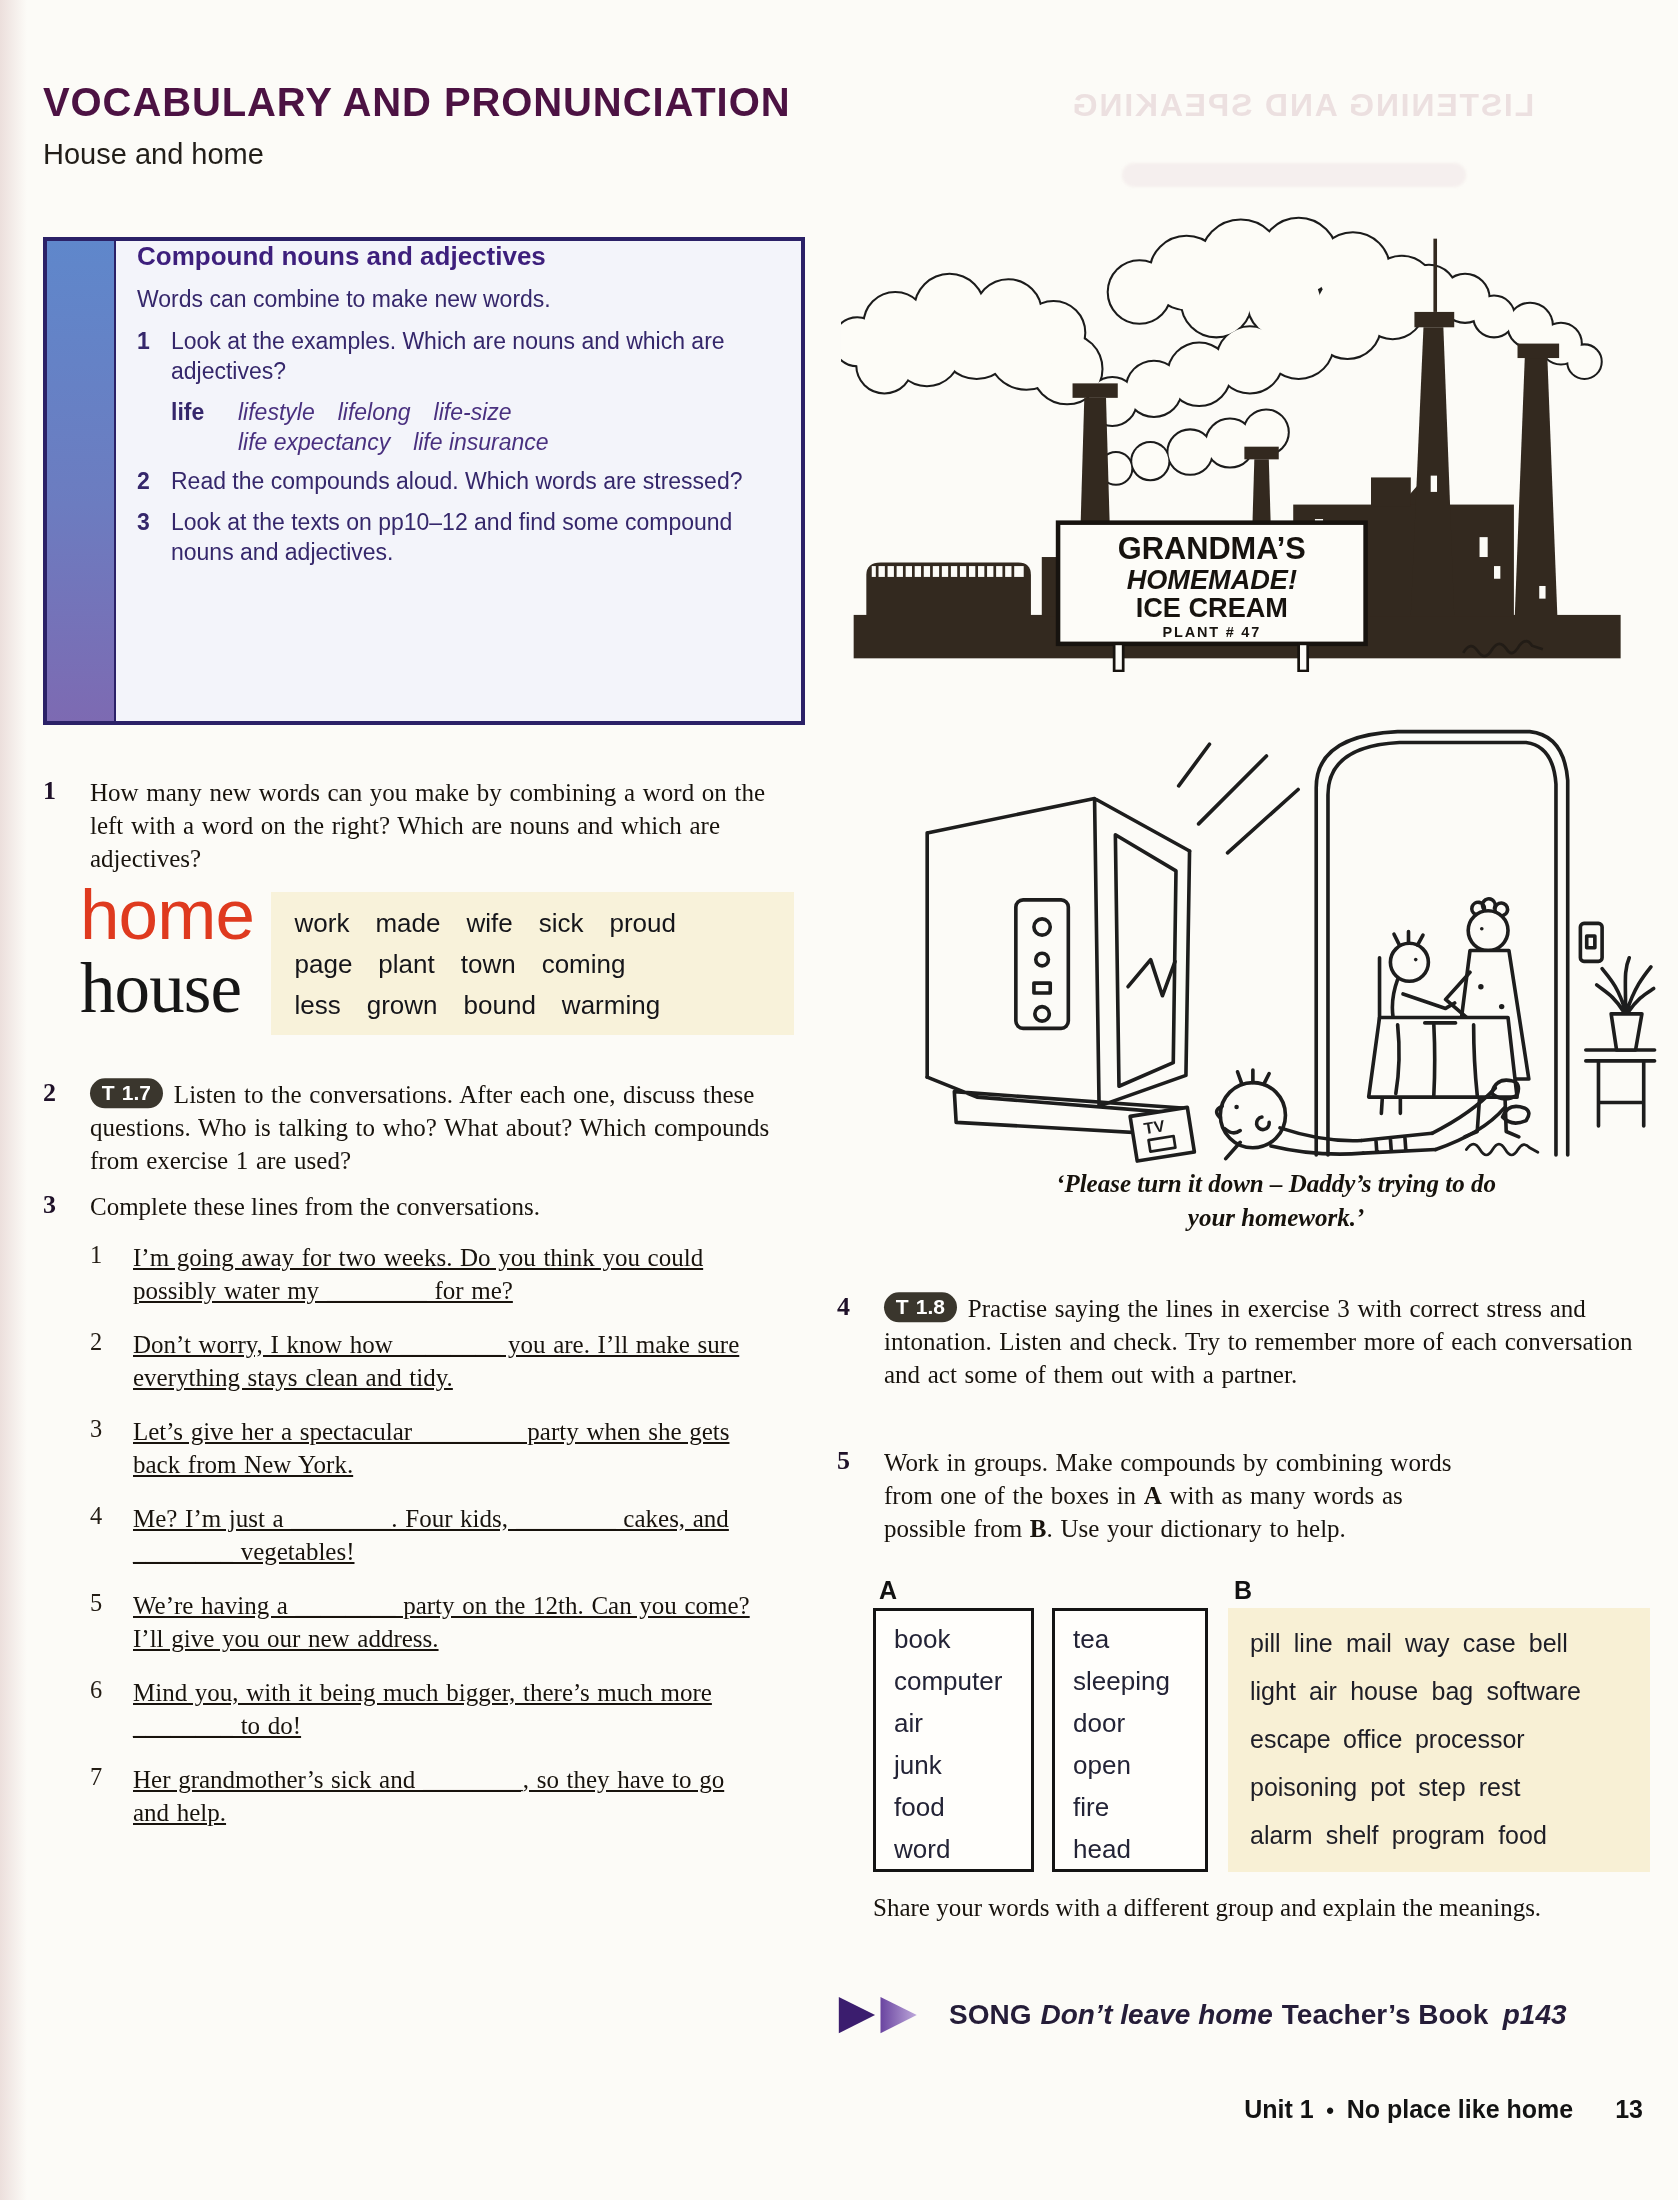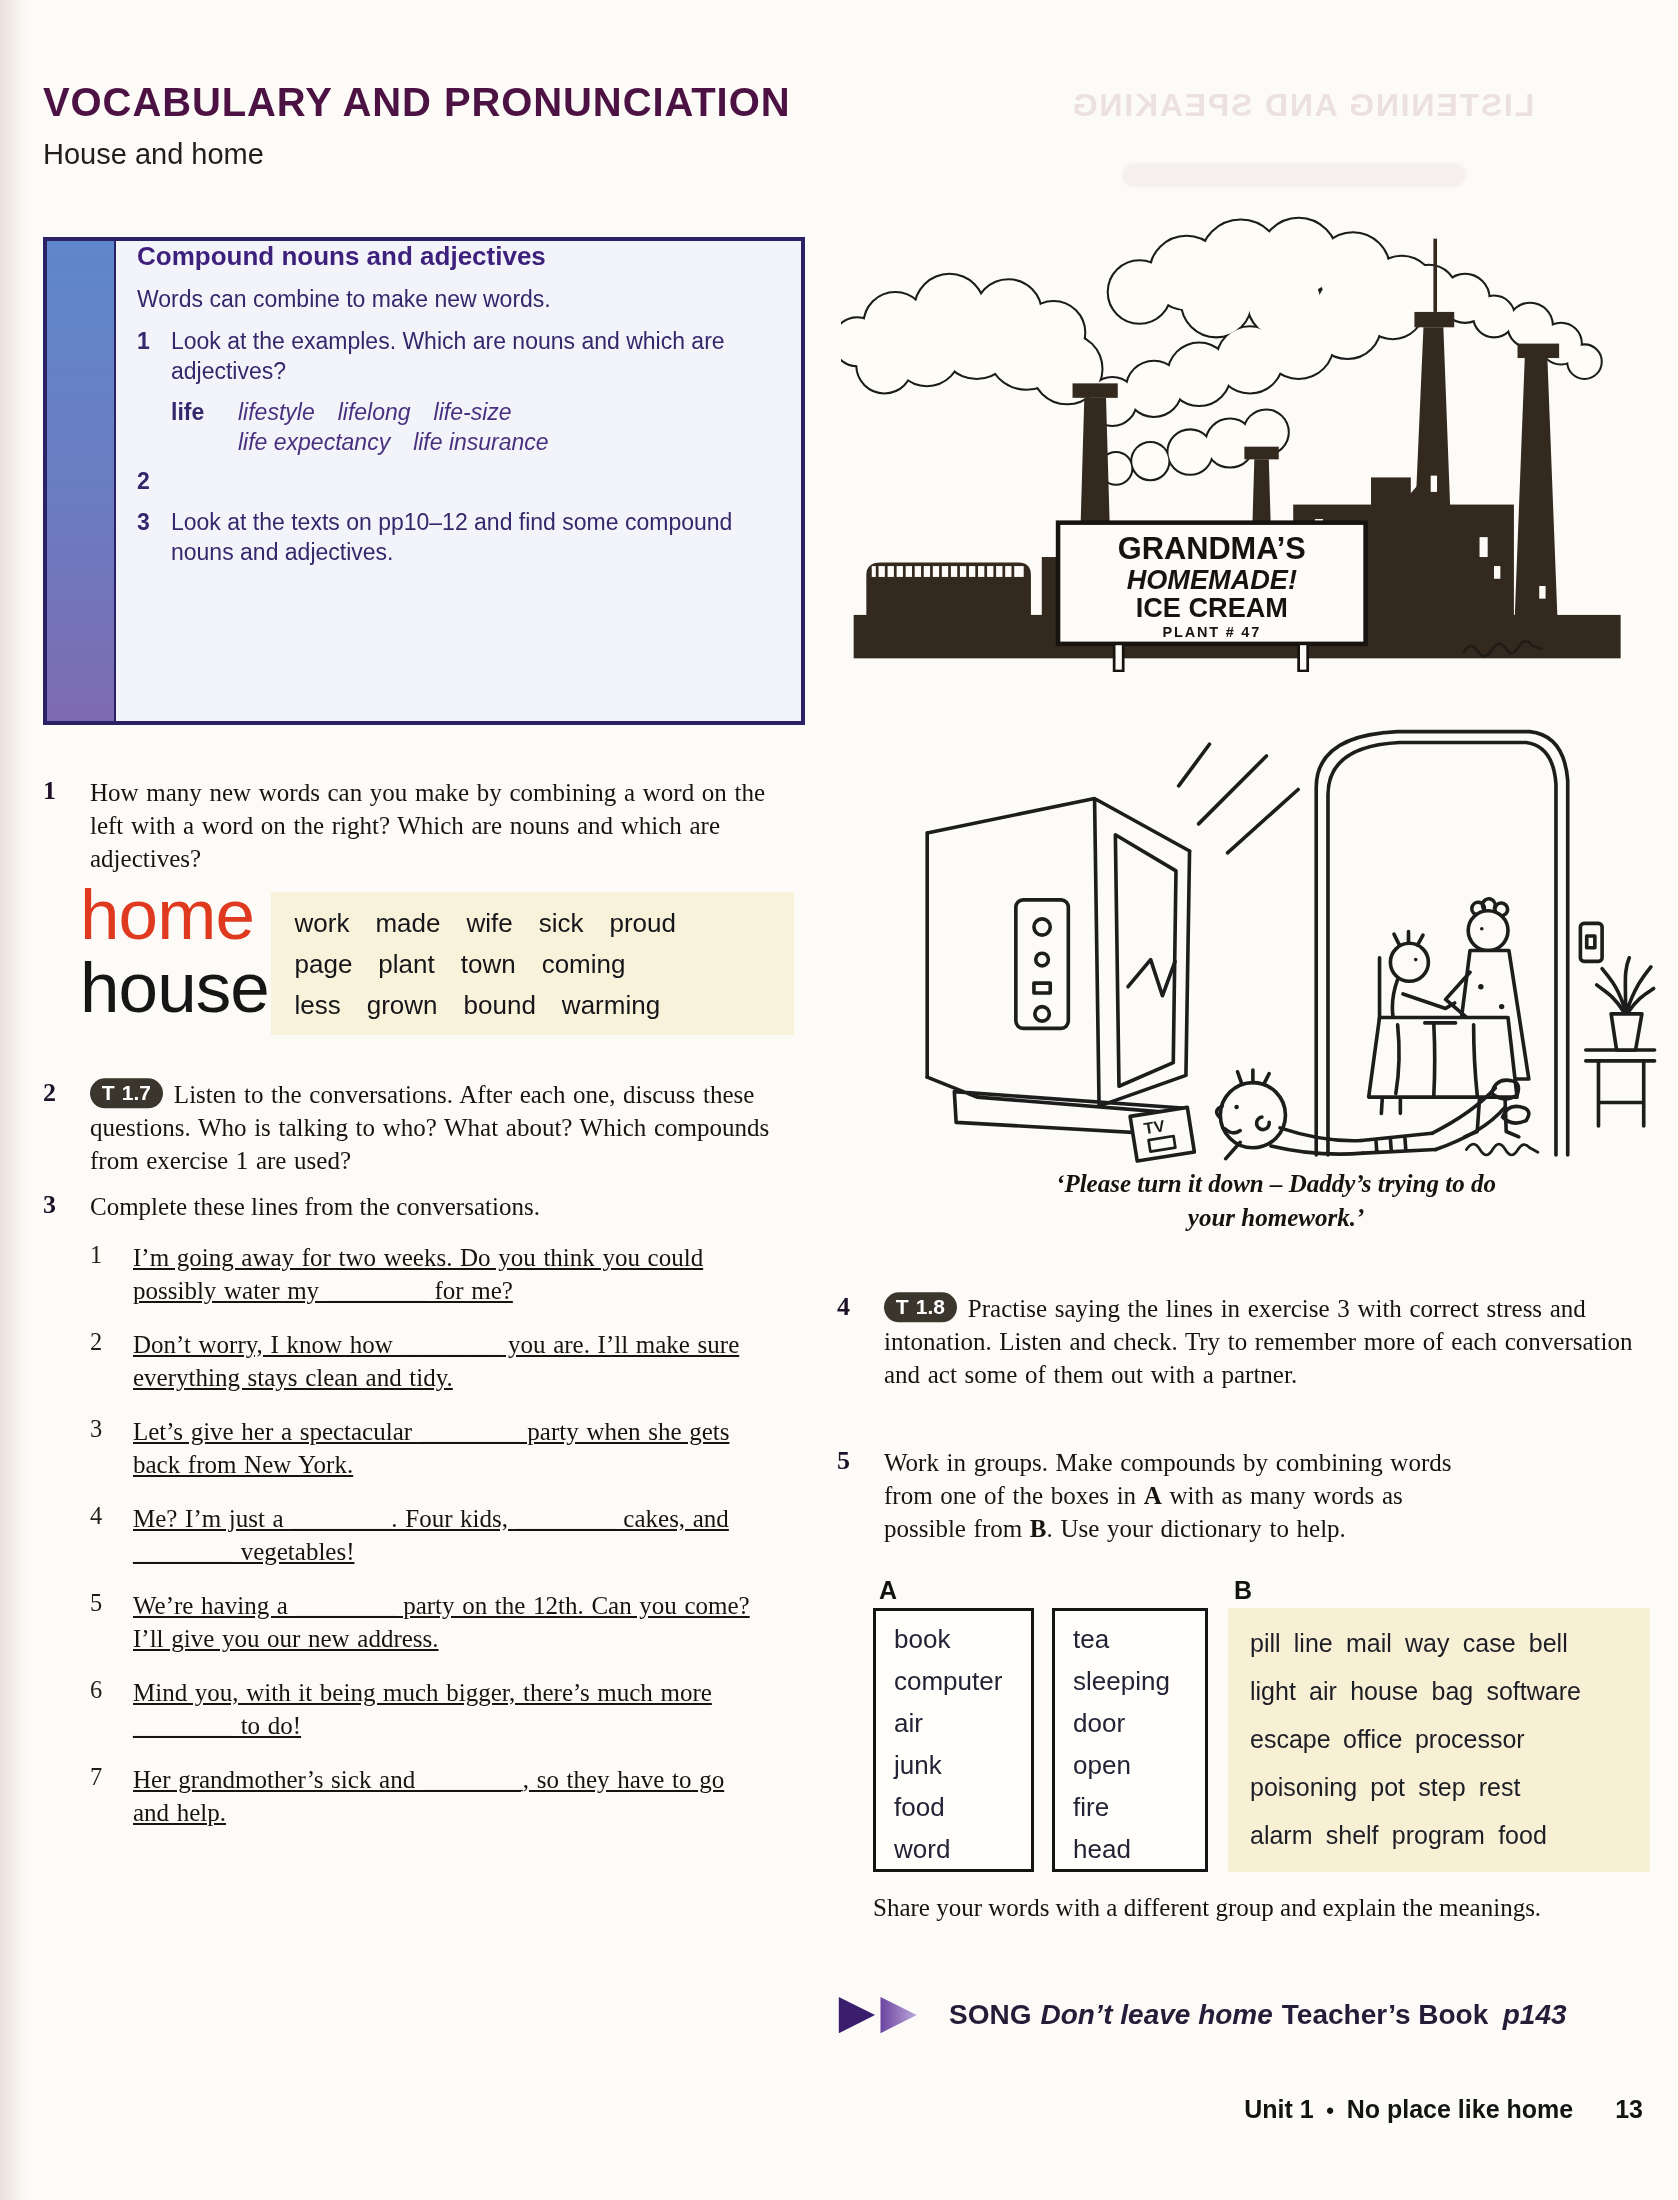--- a/index.html
+++ b/index.html
@@ -53,21 +53,21 @@
   .badge{display:inline-block;background:#3a362d;color:#fff;
     font-family:"Liberation Sans","DejaVu Sans",sans-serif;font-weight:bold;
     font-size:21px;line-height:21px;padding:3.6px 11.8px 5.4px;border-radius:15px;
     margin-right:11px;transform:translateY(-2.7px);}
 
   .ex1{left:43px;top:776px;width:751px;}
   .ex1 .ex-body{width:686px;}
 
   .home-word{left:80px;top:879px;font-family:"Liberation Sans","DejaVu Sans",sans-serif;
     font-size:71px;line-height:72px;color:#df3a1f;letter-spacing:-0.9px;}
-  .house-word{left:80px;top:952px;font-family:Liberation Sans, sans-serif;
+  .house-word{left:80px;top:952px;font-family:Liberation Serif, serif;
     font-size:71px;line-height:72px;color:#161616;letter-spacing:-0.9px;}
   .word-box{left:271px;top:892px;width:523px;height:143px;background:#f8f2da;
     padding:11px 0 0 23.5px;box-sizing:border-box;
     font-family:"Liberation Sans","DejaVu Sans",sans-serif;
     font-size:26px;line-height:41px;color:#15151a;}
 
   .ex2{left:43px;top:1078px;width:760px;}
   .ex2 .ex-body{width:701px;}
 
   .ex3{left:43px;top:1190px;width:764px;}
@@ -148,20 +148,21 @@
       </div>
       <div class="life-block">
         <span class="life-label">life</span>
         <div class="life-lines">
           <div>lifestyle lifelong life-size</div>
           <div>life expectancy life insurance</div>
         </div>
       </div>
       <div class="cb-item">
         <span class="cb-num">2</span>
+        <div class="cb-text">Read the compounds aloud. Which words are stressed?</div>
       </div>
       <div class="cb-item">
         <span class="cb-num">3</span>
         <div class="cb-text">Look at the texts on pp10–12 and find some compound nouns and adjectives.</div>
       </div>
     </div>
   </section>
 
   <section class="abs exercise ex1">
     <span class="ex-num">1</span>

